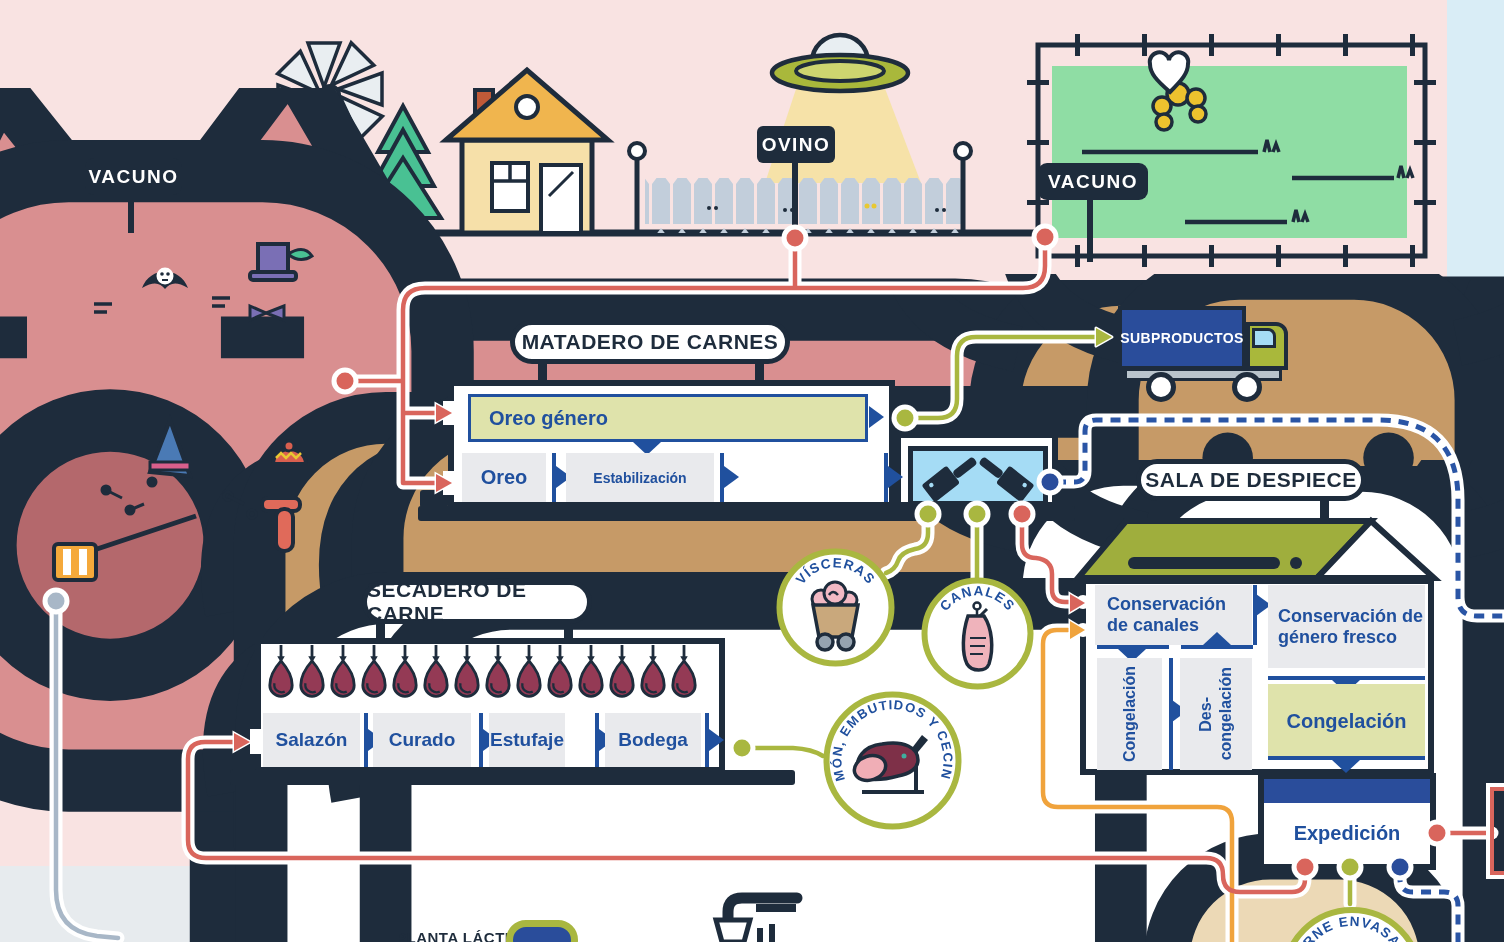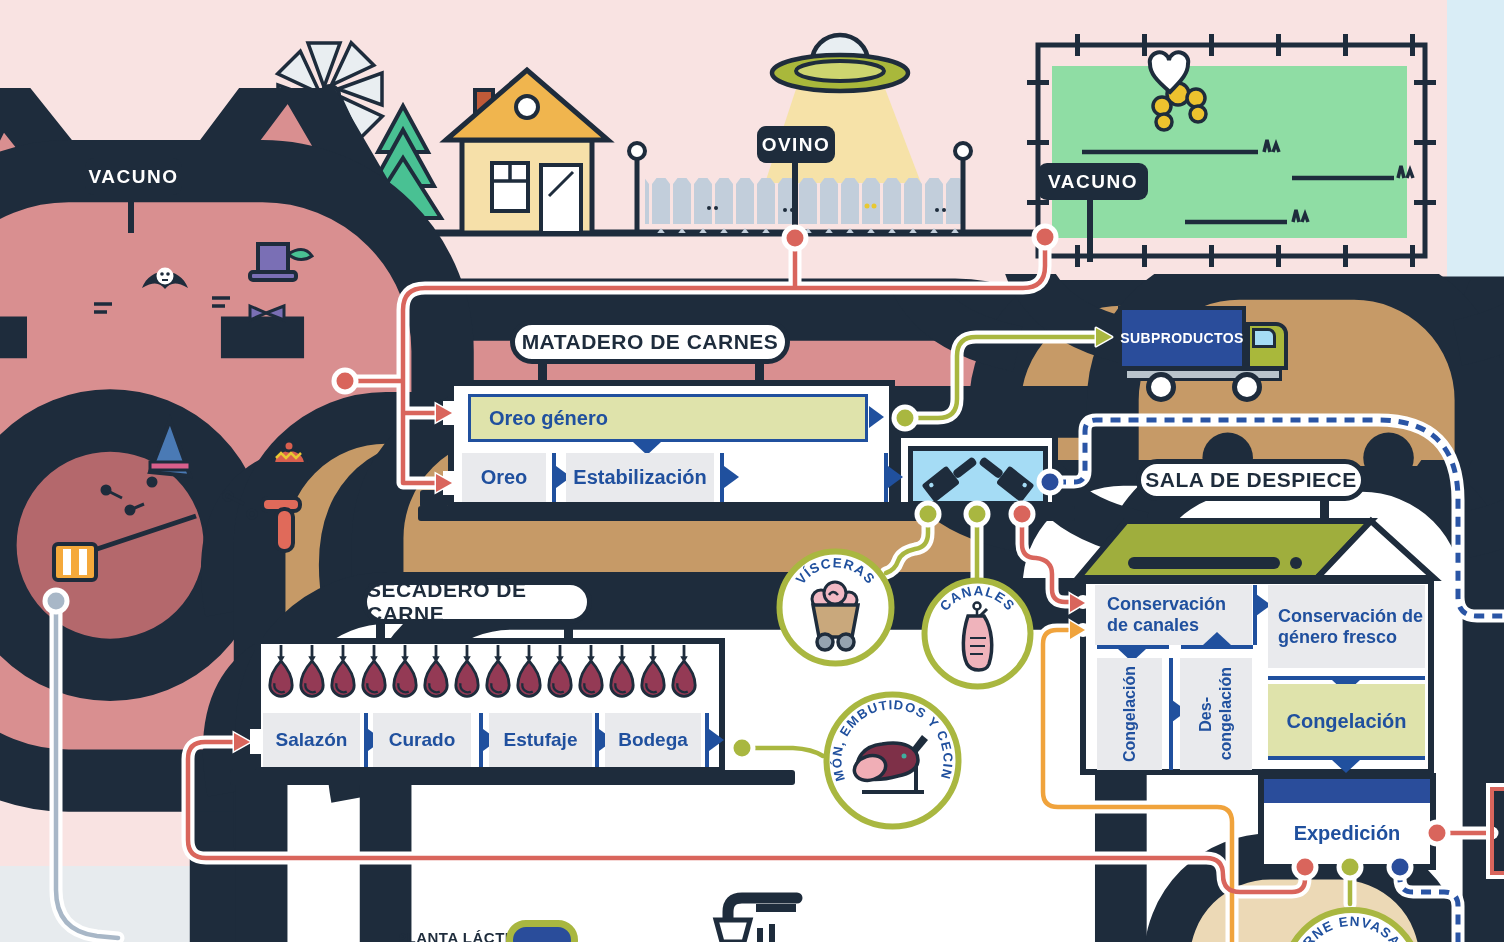--- a/index.html
+++ b/index.html
@@ -327,21 +327,21 @@
         <path d="M1400,872 V879 Q1400,892 1413,892 H1444 Q1458,892 1458,906 V942"></path>
       </g>
       <path stroke="#a8b7c7" stroke-width="4.5" d="M56,608 V890 Q56,931 97,936 L118,938"></path>
     </g>
   </svg>
 
   <div class="sign" style="left:85px;top:158px;width:97px;height:37px;">
       <span>VACUNO</span>
     </div>
   <div class="post" style="left:128px;top:195px;height:38px;"></div>
-  <div class="sign" style="left:757px;top:126px;width:78px;height:37px;">
+  <div class="sign" style="left:757px;top:126px;width:78px;height:37px;border-radius:6px;">
       <span>OVINO</span>
     </div>
   <div class="post" style="left:792px;top:163px;height:70px;"></div>
   <div class="sign" style="left:1038px;top:163px;width:110px;height:37px;">
       <span>VACUNO</span>
     </div>
   <div class="post" style="left:1087px;top:200px;height:62px;"></div>
 
   <div class="leg" style="left:538px;top:360px;height:24px;"></div>
   <div class="leg" style="left:755px;top:360px;height:24px;"></div>
@@ -355,21 +355,21 @@
   <div class="stage olive" style="left:468px;top:394px;width:400px;height:48px;font-size:20px;justify-content:flex-start;padding-left:18px;border:3px solid #20509e;">
       <span>Oreo género</span>
     </div>
   <div class="tri-r" style="left:869px;top:406px;"></div>
   <div class="tri-d" style="left:633px;top:442px;"></div>
   <div class="stage" style="left:462px;top:453px;width:84px;height:49px;font-size:20px;">
       <span>Oreo</span>
     </div>
   <div class="vline" style="left:552px;top:453px;height:49px;"></div>
   <div class="tri-r" style="left:556px;top:466px;"></div>
-  <div class="stage" style="left:566px;top:453px;width:148px;height:49px;font-size:20px;">
+  <div class="stage" style="left:566px;top:453px;width:148px;height:49px;font-size:14px;">
       <span>Estabilización</span>
     </div>
   <div class="vline" style="left:720px;top:453px;height:49px;"></div>
   <div class="tri-r" style="left:724px;top:466px;"></div>
   <div class="vline" style="left:884px;top:453px;height:49px;"></div>
   <div class="tri-r" style="left:888px;top:466px;"></div>
 
   <div class="abs" style="left:908px;top:446px;width:140px;height:60px;background:#a5dcf5;border:5px solid #1e2c3c;z-index:3;box-sizing:border-box;">
     <svg width="130" height="50" viewBox="0 0 130 50">
       <g transform="translate(40,26) rotate(-38)">
@@ -466,21 +466,21 @@
   <div class="stage" style="left:263px;top:713px;width:97px;height:54px;font-size:19px;">
       <span>Salazón</span>
     </div>
   <div class="vline" style="left:364px;top:713px;height:54px;"></div>
   <div class="tri-r" style="left:368px;top:716px;top:729px;"></div>
   <div class="stage" style="left:373px;top:713px;width:98px;height:54px;font-size:19px;">
       <span>Curado</span>
     </div>
   <div class="vline" style="left:479px;top:713px;height:54px;"></div>
   <div class="tri-r" style="left:483px;top:729px;"></div>
-  <div class="stage" style="left:489px;top:713px;width:103px;height:54px;font-size:19px;">
+  <div class="stage" style="left:489px;top:713px;width:76px;height:54px;font-size:19px;">
       <span>Estufaje</span>
     </div>
   <div class="vline" style="left:595px;top:713px;height:54px;"></div>
   <div class="tri-r" style="left:599px;top:729px;"></div>
   <div class="stage" style="left:605px;top:713px;width:96px;height:54px;font-size:19px;">
       <span>Bodega</span>
     </div>
   <div class="vline" style="left:705px;top:713px;height:54px;"></div>
   <div class="tri-r" style="left:709px;top:729px;"></div>
 

